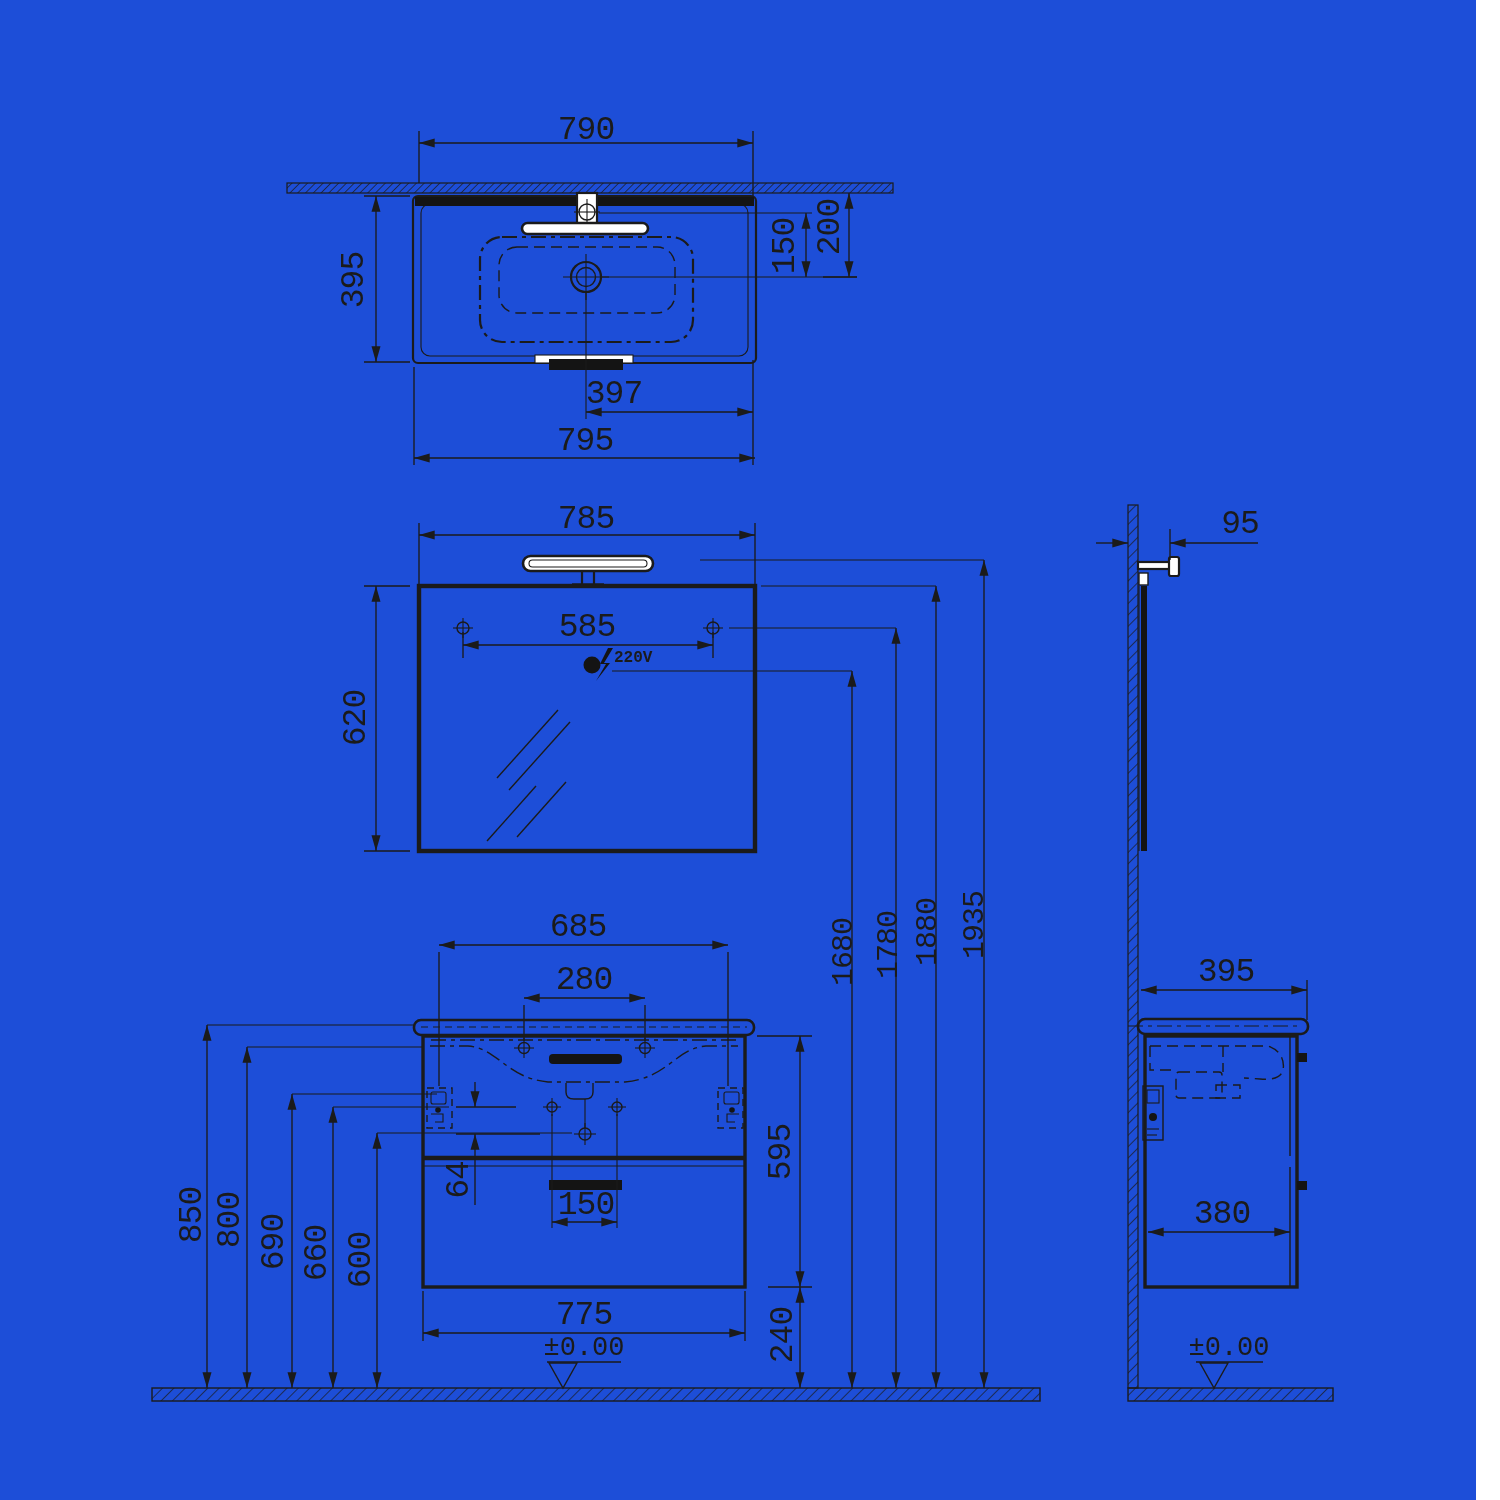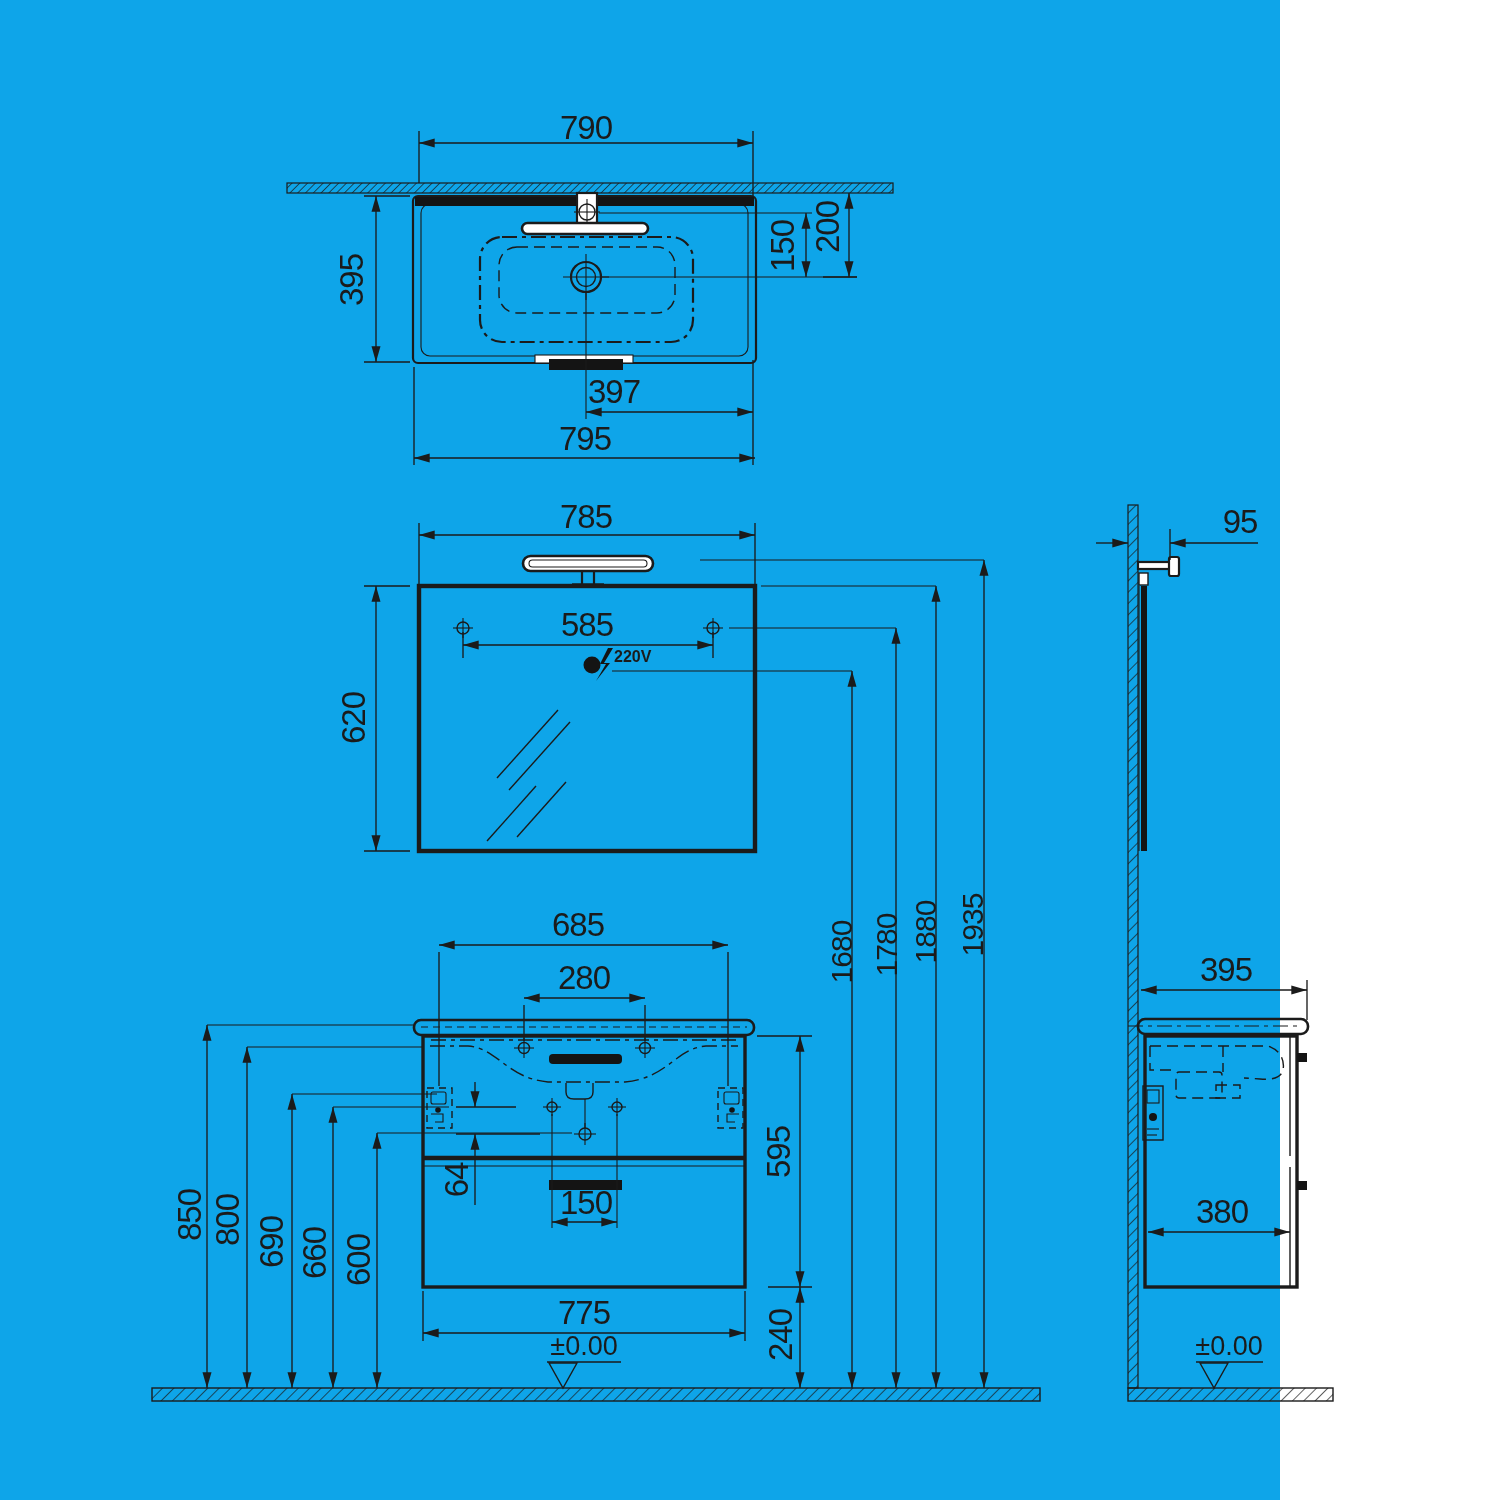--- a/index.html
+++ b/index.html
@@ -1,16 +1,16 @@
 <!DOCTYPE html>
 <html><head>
 <meta charset="utf-8">
 <style>
   html,body{margin:0;padding:0;background:#ffffff;}
-  .stage{width:1280px;height:1500px;background:#0ea5e9;position:relative;font-family:Liberation Sans, sans-serif;}
+  .stage{width:1476px;height:1500px;background:#1d4ed8;position:relative;font-family:Liberation Mono, monospace;}
   svg{display:block;}
   .ln{stroke:#1b1b1b;fill:none;stroke-linecap:butt;}
   .w1{stroke-width:1.1;}
   .w13{stroke-width:1.4;}
   .w2{stroke-width:2.2;}
   .w25{stroke-width:2.6;}
   .w3{stroke-width:3.4;}
   .w4{stroke-width:4.4;}
   .dim{stroke:#1b1b1b;stroke-width:1.35;fill:none;}
   .dd{stroke-dasharray:15 5 4 5;}   

